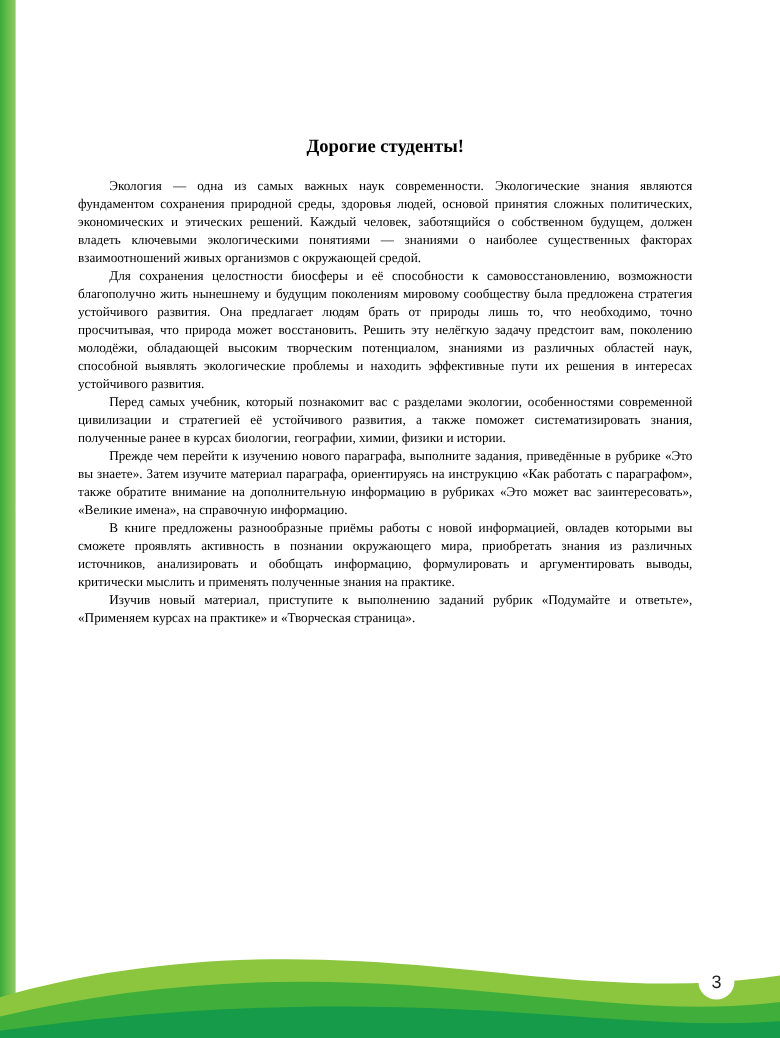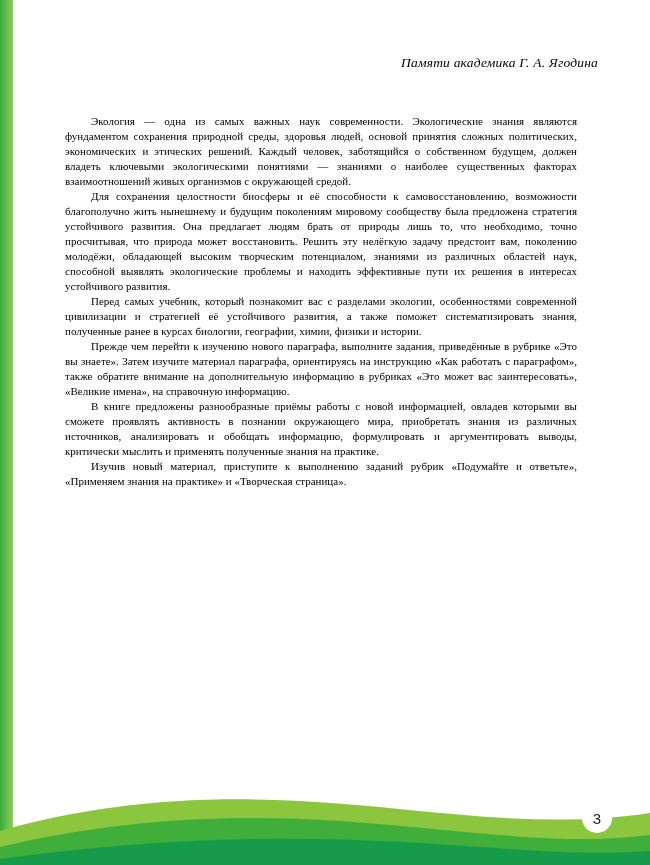--- a/index.html
+++ b/index.html
@@ -95,30 +95,30 @@
     font-family: "Liberation Sans", sans-serif;
   }
 </style>
 </head>
 <body>
 
 <div class="left-band"></div>
 
 <div class="page">
 
-  <div class="dedication">Памяти академика Г. А. Ягодина</div>
 
   <div class="content">
+    <div class="heading">Дорогие студенты!</div>
 
     <p class="para">Экология — одна из самых важных наук современности. Экологические знания являются фундаментом сохранения природной среды, здоровья людей, основой принятия сложных политических, экономических и этических решений. Каждый человек, заботящийся о собственном будущем, должен владеть ключевыми экологическими понятиями — знаниями о наиболее существенных факторах взаимоотношений живых организмов с окружающей средой.</p>
     <p class="para">Для сохранения целостности биосферы и её способности к самовосстановлению, возможности благополучно жить нынешнему и будущим поколениям мировому сообществу была предложена стратегия устойчивого развития. Она предлагает людям брать от природы лишь то, что необходимо, точно просчитывая, что природа может восстановить. Решить эту нелёгкую задачу предстоит вам, поколению молодёжи, обладающей высоким творческим потенциалом, знаниями из различных областей наук, способной выявлять экологические проблемы и находить эффективные пути их решения в интересах устойчивого развития.</p>
     <p class="para">Перед самых учебник, который познакомит вас с разделами экологии, особенностями современной цивилизации и стратегией её устойчивого развития, а также поможет систематизировать знания, полученные ранее в курсах биологии, географии, химии, физики и истории.</p>
     <p class="para">Прежде чем перейти к изучению нового параграфа, выполните задания, приведённые в рубрике «Это вы знаете». Затем изучите материал параграфа, ориентируясь на инструкцию «Как работать с параграфом», также обратите внимание на дополнительную информацию в рубриках «Это может вас заинтересовать», «Великие имена», на справочную информацию.</p>
     <p class="para">В книге предложены разнообразные приёмы работы с новой информацией, овладев которыми вы сможете проявлять активность в познании окружающего мира, приобретать знания из различных источников, анализировать и обобщать информацию, формулировать и аргументировать выводы, критически мыслить и применять полученные знания на практике.</p>
-    <p class="para">Изучив новый материал, приступите к выполнению заданий рубрик «Подумайте и ответьте», «Применяем знания на практике» и «Творческая страница».</p>
+    <p class="para">Изучив новый материал, приступите к выполнению заданий рубрик «Подумайте и ответьте», «Применяем курсах на практике» и «Творческая страница».</p>
   </div>
 
 </div>
 
 <svg class="wave" viewBox="0 0 650 130" preserveAspectRatio="none">
   <path d="M0,96 C90,70 190,60 300,66 C420,72 530,96 650,78 L650,130 L0,130 Z" fill="#8cc63f"></path>
   <path d="M0,112 C110,86 220,78 340,86 C460,94 560,112 650,100 L650,130 L0,130 Z" fill="#3fae3a"></path>
   <path d="M0,124 C130,106 250,100 380,106 C490,111 570,122 650,116 L650,130 L0,130 Z" fill="#159b4a"></path>
 </svg>
 

